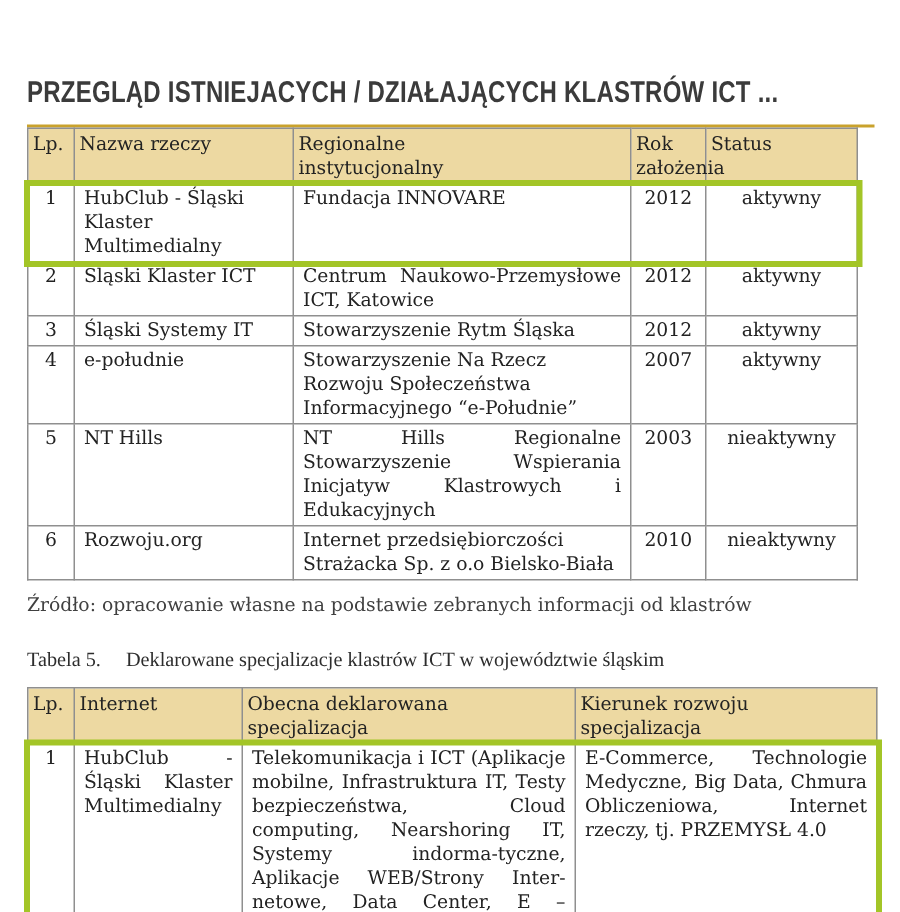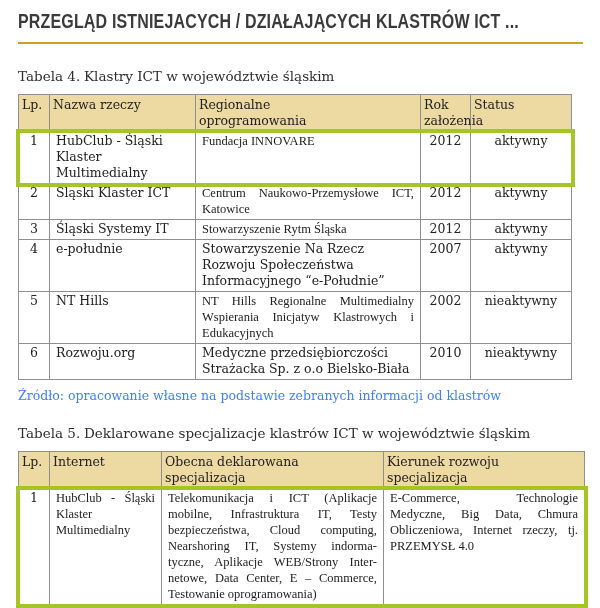--- a/index.html
+++ b/index.html
@@ -2,75 +2,74 @@
 <html><head>
 <meta charset="utf-8">
 <style>
   html,body{margin:0;padding:0;}
   body{
     width:600px;height:608px;overflow:hidden;background:#ffffff;
     font-family:"DejaVu Serif", serif;color:#262626;
   }
   .page{padding:10px 17px 0 18px;}
 
-  .title-wrap{height:26px;overflow:visible;}
+  .title-wrap{height:26px;overflow:visible;margin-top:41px;}
   .title{
     font-family:"Liberation Sans", sans-serif;font-weight:bold;
     font-size:20px;color:#3b3b3b;white-space:nowrap;
     transform:scaleX(0.80);transform-origin:0 50%;letter-spacing:0.2px;
   }
   .rule{height:2px;background:#c9a22c;margin-top:6px;}
 
   .caption{font-size:13.5px;margin:24px 0 10px 0;color:#2d2d2d;}
   .caption .lbl{display:inline-block;min-width:66px;}
 
   table{border-collapse:collapse;table-layout:fixed;font-size:12.5px;line-height:16px;color:#222;}
   .t4{width:553px;}
   .t5{width:566px;}
   th,td{border:1px solid #8f8f8f;vertical-align:top;padding:1px 6px 2px 6px;}
   th{background:#edd9a2;font-weight:normal;text-align:left;padding:2px 3px;}
   .th-line{display:block;}
   td.center{text-align:center;}
-  td.just{text-align:justify;font-family:Liberation Serif, serif;}
+  td.just{text-align:justify;}
   tr.hl{outline:4px solid #a3c527;outline-offset:-1px;}
 
-  .source{font-size:12.5px;margin:8px 0 0 0;color:#3b82f6;}
-  .caption.second{margin-top:22px;}
+  .source{font-size:12.5px;margin:8px 0 0 0;color:#404040;}
+  .caption.second{margin-top:22px;font-family:Liberation Serif, serif;}
 </style>
 </head>
 <body>
 
 <div class="page">
 
   <div class="title-wrap">
     <div class="title">PRZEGLĄD ISTNIEJACYCH / DZIAŁAJĄCYCH KLASTRÓW ICT ...</div>
   </div>
   <div class="rule"></div>
 
-  <p class="caption"><span class="lbl">Tabela 4.</span><span>Klastry ICT w województwie śląskim</span></p>
 
   <table class="t4">
     <colgroup>
       <col style="width:31px">
         <col style="width:146px">
         <col style="width:225px">
         <col style="width:50px">
         <col style="width:101px">
     </colgroup>
     <thead>
       <tr>
         <th>
             <span class="th-line">Lp.</span>
           </th>
         <th>
             <span class="th-line">Nazwa rzeczy</span>
           </th>
         <th>
             <span class="th-line">Regionalne</span>
-            <span class="th-line">oprogramowania</span>
+            <span class="th-line">instytucjonalny</span>
           </th>
         <th>
             <span class="th-line">Rok</span>
             <span class="th-line">założenia</span>
           </th>
         <th>
             <span class="th-line">Status</span>
           </th>
       </tr>
     </thead>
@@ -99,28 +98,28 @@
       <tr>
         <td class="center">4</td>
         <td>e-południe</td>
         <td>Stowarzyszenie Na Rzecz Rozwoju Społeczeństwa Informacyjnego “e-Południe”</td>
         <td class="center">2007</td>
         <td class="center">aktywny</td>
       </tr>
       <tr>
         <td class="center">5</td>
         <td>NT Hills</td>
-        <td class="just">NT Hills Regionalne Multimedialny Wspierania Inicjatyw Klastrowych i Edukacyjnych</td>
-        <td class="center">2002</td>
+        <td class="just">NT Hills Regionalne Stowarzyszenie Wspierania Inicjatyw Klastrowych i Edukacyjnych</td>
+        <td class="center">2003</td>
         <td class="center">nieaktywny</td>
       </tr>
       <tr>
         <td class="center">6</td>
         <td>Rozwoju.org</td>
-        <td>Medyczne przedsiębiorczości Strażacka Sp. z o.o Bielsko-Biała</td>
+        <td>Internet przedsiębiorczości Strażacka Sp. z o.o Bielsko-Biała</td>
         <td class="center">2010</td>
         <td class="center">nieaktywny</td>
       </tr>
     </tbody>
   </table>
 
   <p class="source">Źródło: opracowanie własne na podstawie zebranych informacji od klastrów</p>
 
   <p class="caption second"><span class="lbl">Tabela 5.</span><span>Deklarowane specjalizacje klastrów ICT w województwie śląskim</span></p>
 

